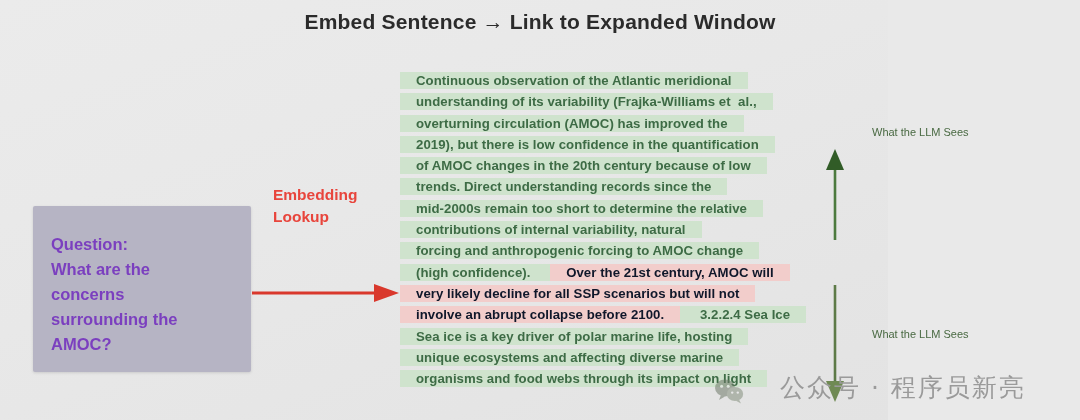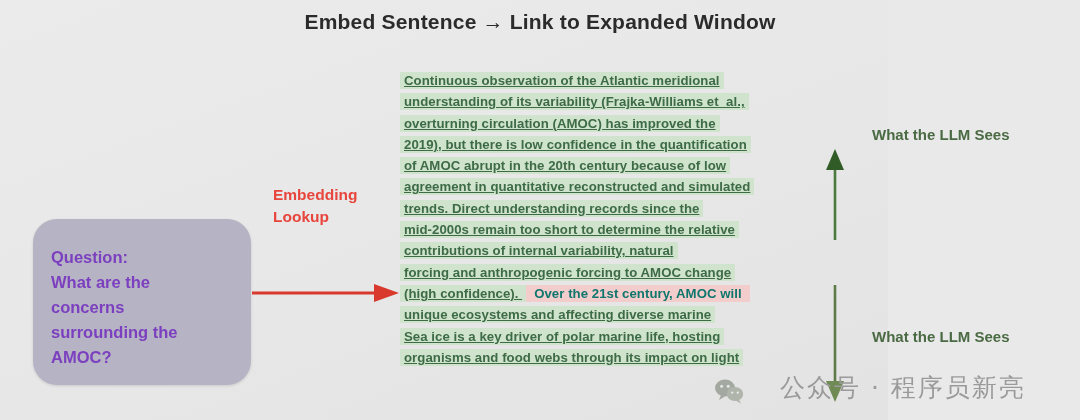--- a/index.html
+++ b/index.html
@@ -33,25 +33,25 @@
     font-weight: bold;
     color: #2b2b2b;
     letter-spacing: 0.2px;
     white-space: nowrap;
   }
 
   
   #question-box {
     position: absolute;
     left: 33px;
-    top: 219px;
+    top: 206px;
     width: 218px;
     height: 166px;
     background: #b6b4c4;
-    border-radius: 24px;
+    border-radius: 2px;
     box-shadow: 0 1px 3px rgba(0,0,0,0.12);
   }
   #question-text {
     position: absolute;
     left: 18px;
     top: 26px;
     width: 185px;
     font-size: 16.5px;
     font-weight: bold;
     color: #7b3fbf;
@@ -93,37 +93,36 @@
     letter-spacing: 0.05px;
   }
   #passage .ln {
     display: block;
     white-space: pre;
   }
   #passage .hl {
     background: #cfe3cd;
     box-decoration-break: clone;
     -webkit-box-decoration-break: clone;
-    padding: 1px 4px;
-    text-decoration: underline;
+    padding: 1px 16px;
   }
   #passage .red {
-    color: #0f766e;
+    color: #0f172a;
     background: #f2cdcb;
     box-decoration-break: clone;
     -webkit-box-decoration-break: clone;
-    padding: 1px 8px;
+    padding: 1px 16px;
     margin-top: 28px;
   }
 
   
   .llm-label {
     position: absolute;
-    font-size: 15px;
-    font-weight: bold;
+    font-size: 11px;
+    font-weight: normal;
     color: #4a6a43;
     white-space: nowrap;
   }
   #llm-label-top  { left: 872px; top: 126px; }
   #llm-label-bot  { left: 872px; top: 328px; }
   #arrow-up   { position: absolute; left: 822px; top: 148px;  width: 26px; height: 92px; }
   #arrow-down { position: absolute; left: 822px; top: 285px;  width: 26px; height: 118px; }
 
   
   #watermark {
@@ -166,29 +165,30 @@
   <svg id="red-arrow" viewBox="0 0 148 22">
     <line x1="0" y1="11" x2="126" y2="11" stroke="#d9382c" stroke-width="3.2"></line>
     <polygon points="122,2 147,11 122,20" fill="#d9382c"></polygon>
   </svg>
 
   <div id="passage">
       <span class="ln"><span class="hl">Continuous observation of the Atlantic meridional</span></span>
       <span class="ln"><span class="hl">understanding of its variability (Frajka-Williams et  al.,</span></span>
       <span class="ln"><span class="hl">overturning circulation (AMOC) has improved the</span></span>
       <span class="ln"><span class="hl">2019), but there is low confidence in the quantification</span></span>
-      <span class="ln"><span class="hl">of AMOC abrupt in the 20th century because of low</span></span>
-      <span class="ln"><span class="hl">agreement in quantitative reconstructed and simulated</span></span>
+      <span class="ln"><span class="hl">of AMOC changes in the 20th century because of low</span></span>
       <span class="ln"><span class="hl">trends. Direct understanding records since the</span></span>
       <span class="ln"><span class="hl">mid-2000s remain too short to determine the relative</span></span>
       <span class="ln"><span class="hl">contributions of internal variability, natural</span></span>
       <span class="ln"><span class="hl">forcing and anthropogenic forcing to AMOC change</span></span>
       <span class="ln"><span class="hl">(high confidence). </span><span class="red">Over the 21st century, AMOC will</span></span>
+      <span class="ln"><span class="red">very likely decline for all SSP scenarios but will not</span></span>
+      <span class="ln"><span class="red">involve an abrupt collapse before 2100.</span><span class="hl"> 3.2.2.4 Sea Ice</span></span>
+      <span class="ln"><span class="hl">Sea ice is a key driver of polar marine life, hosting</span></span>
       <span class="ln"><span class="hl">unique ecosystems and affecting diverse marine</span></span>
-      <span class="ln"><span class="hl">Sea ice is a key driver of polar marine life, hosting</span></span>
       <span class="ln"><span class="hl">organisms and food webs through its impact on light</span></span>
     </div>
 
   <div class="llm-label" id="llm-label-top">What the LLM Sees</div>
   <div class="llm-label" id="llm-label-bot">What the LLM Sees</div>
 
   <svg id="arrow-up" viewBox="0 0 26 92">
     <line x1="13" y1="92" x2="13" y2="14" stroke="#4c7a3e" stroke-width="2.6"></line>
     <polygon points="13,1 22,22 4,22" fill="#315c27"></polygon>
   </svg>

